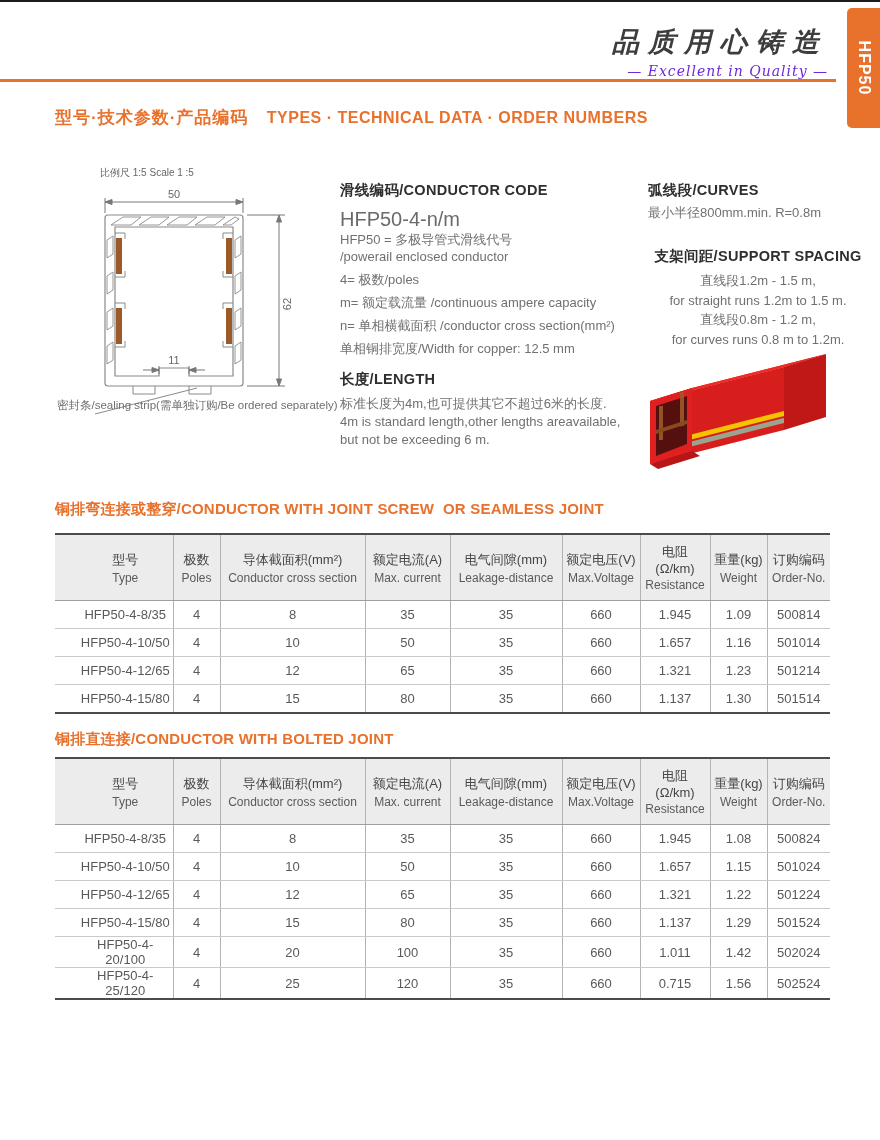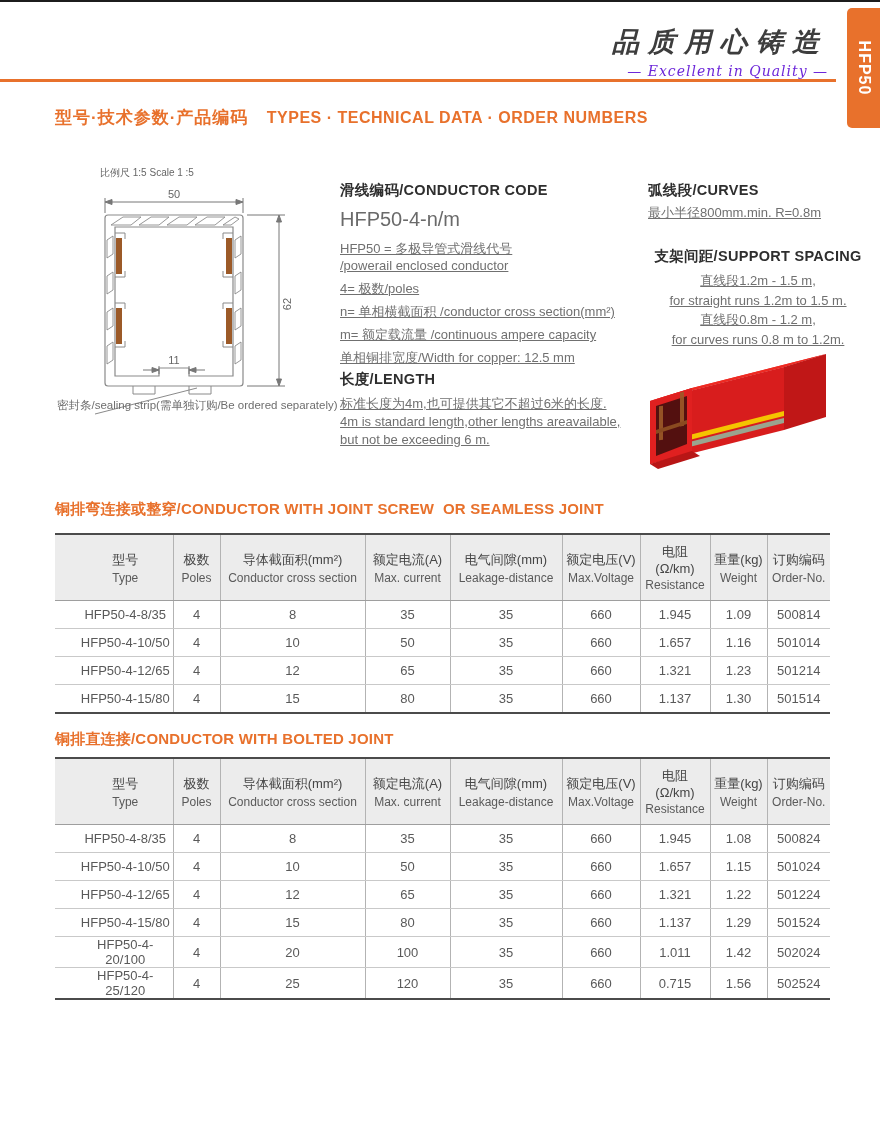--- a/index.html
+++ b/index.html
@@ -28,25 +28,25 @@
   .page-title .en { font-size:16px; margin-left:14px; letter-spacing:0.5px; }
 
   
   .scale-label { position:absolute; left:100px; top:166px; font-size:10px; color:#666; }
   .drawing { position:absolute; left:85px; top:188px; }
   .drawing text { font-family:"Liberation Sans", sans-serif; }
   .seal-caption { position:absolute; left:57px; top:398px; font-size:11.5px; color:#6e6e6e; white-space:nowrap; }
 
   
   .h2 { font-size:14.5px; font-weight:bold; color:#2e2e2e; letter-spacing:0.3px; white-space:nowrap; }
-  .gray { color:#707070; font-size:13px; white-space:nowrap;text-decoration:underline; }
+  .gray { color:#707070; font-size:13px; white-space:nowrap; }
   .col-mid  { position:absolute; left:340px; top:181px; width:300px; }
   .col-right{ position:absolute; left:648px; top:181px; width:220px; }
   .code-big { font-size:20px; color:#6a6a6a; margin-top:8px; }
-  .cc-lines { margin-top:9px; line-height:17px; }
+  .cc-lines { line-height:17px; }
   .cc-item { margin-top:6px; line-height:17px; }
   .len-block { position:absolute; left:340px; top:370px; }
   .len-lines { margin-top:6px; line-height:18px; }
   .sp-block { margin-top:25px;text-align:center; }
   .sp-lines { margin-top:5px; line-height:19.5px; }
   .cv-line { margin-top:4px; }
 
   
   .rail { position:absolute; left:640px; top:346px; }
 
@@ -153,22 +153,22 @@
   <div class="seal-caption">密封条/sealing strip(需单独订购/Be ordered separately)</div>
 
   <div class="col-mid">
     <div class="h2">滑线编码/CONDUCTOR CODE</div>
     <div class="code-big">HFP50-4-n/m</div>
     <div class="cc-lines">
       <div class="gray">HFP50 = 多极导管式滑线代号</div>
       <div class="gray">/powerail enclosed conductor</div>
     </div>
     <div class="gray cc-item">4= 极数/poles</div>
+    <div class="gray cc-item">m= 额定载流量 /continuous ampere capacity</div>
     <div class="gray cc-item">n= 单相横截面积  /conductor cross section(mm²)</div>
-    <div class="gray cc-item">m= 额定载流量 /continuous ampere capacity</div>
     <div class="gray cc-item">单相铜排宽度/Width for copper: 12.5 mm</div>
   </div>
 
   <div class="len-block">
     <div class="h2">长度/LENGTH</div>
     <div class="len-lines">
       <div class="gray">标准长度为4m,也可提供其它不超过6米的长度.</div>
       <div class="gray">4m is standard length,other lengths areavailable,</div>
       <div class="gray">but not be exceeding 6 m.</div>
     </div>

